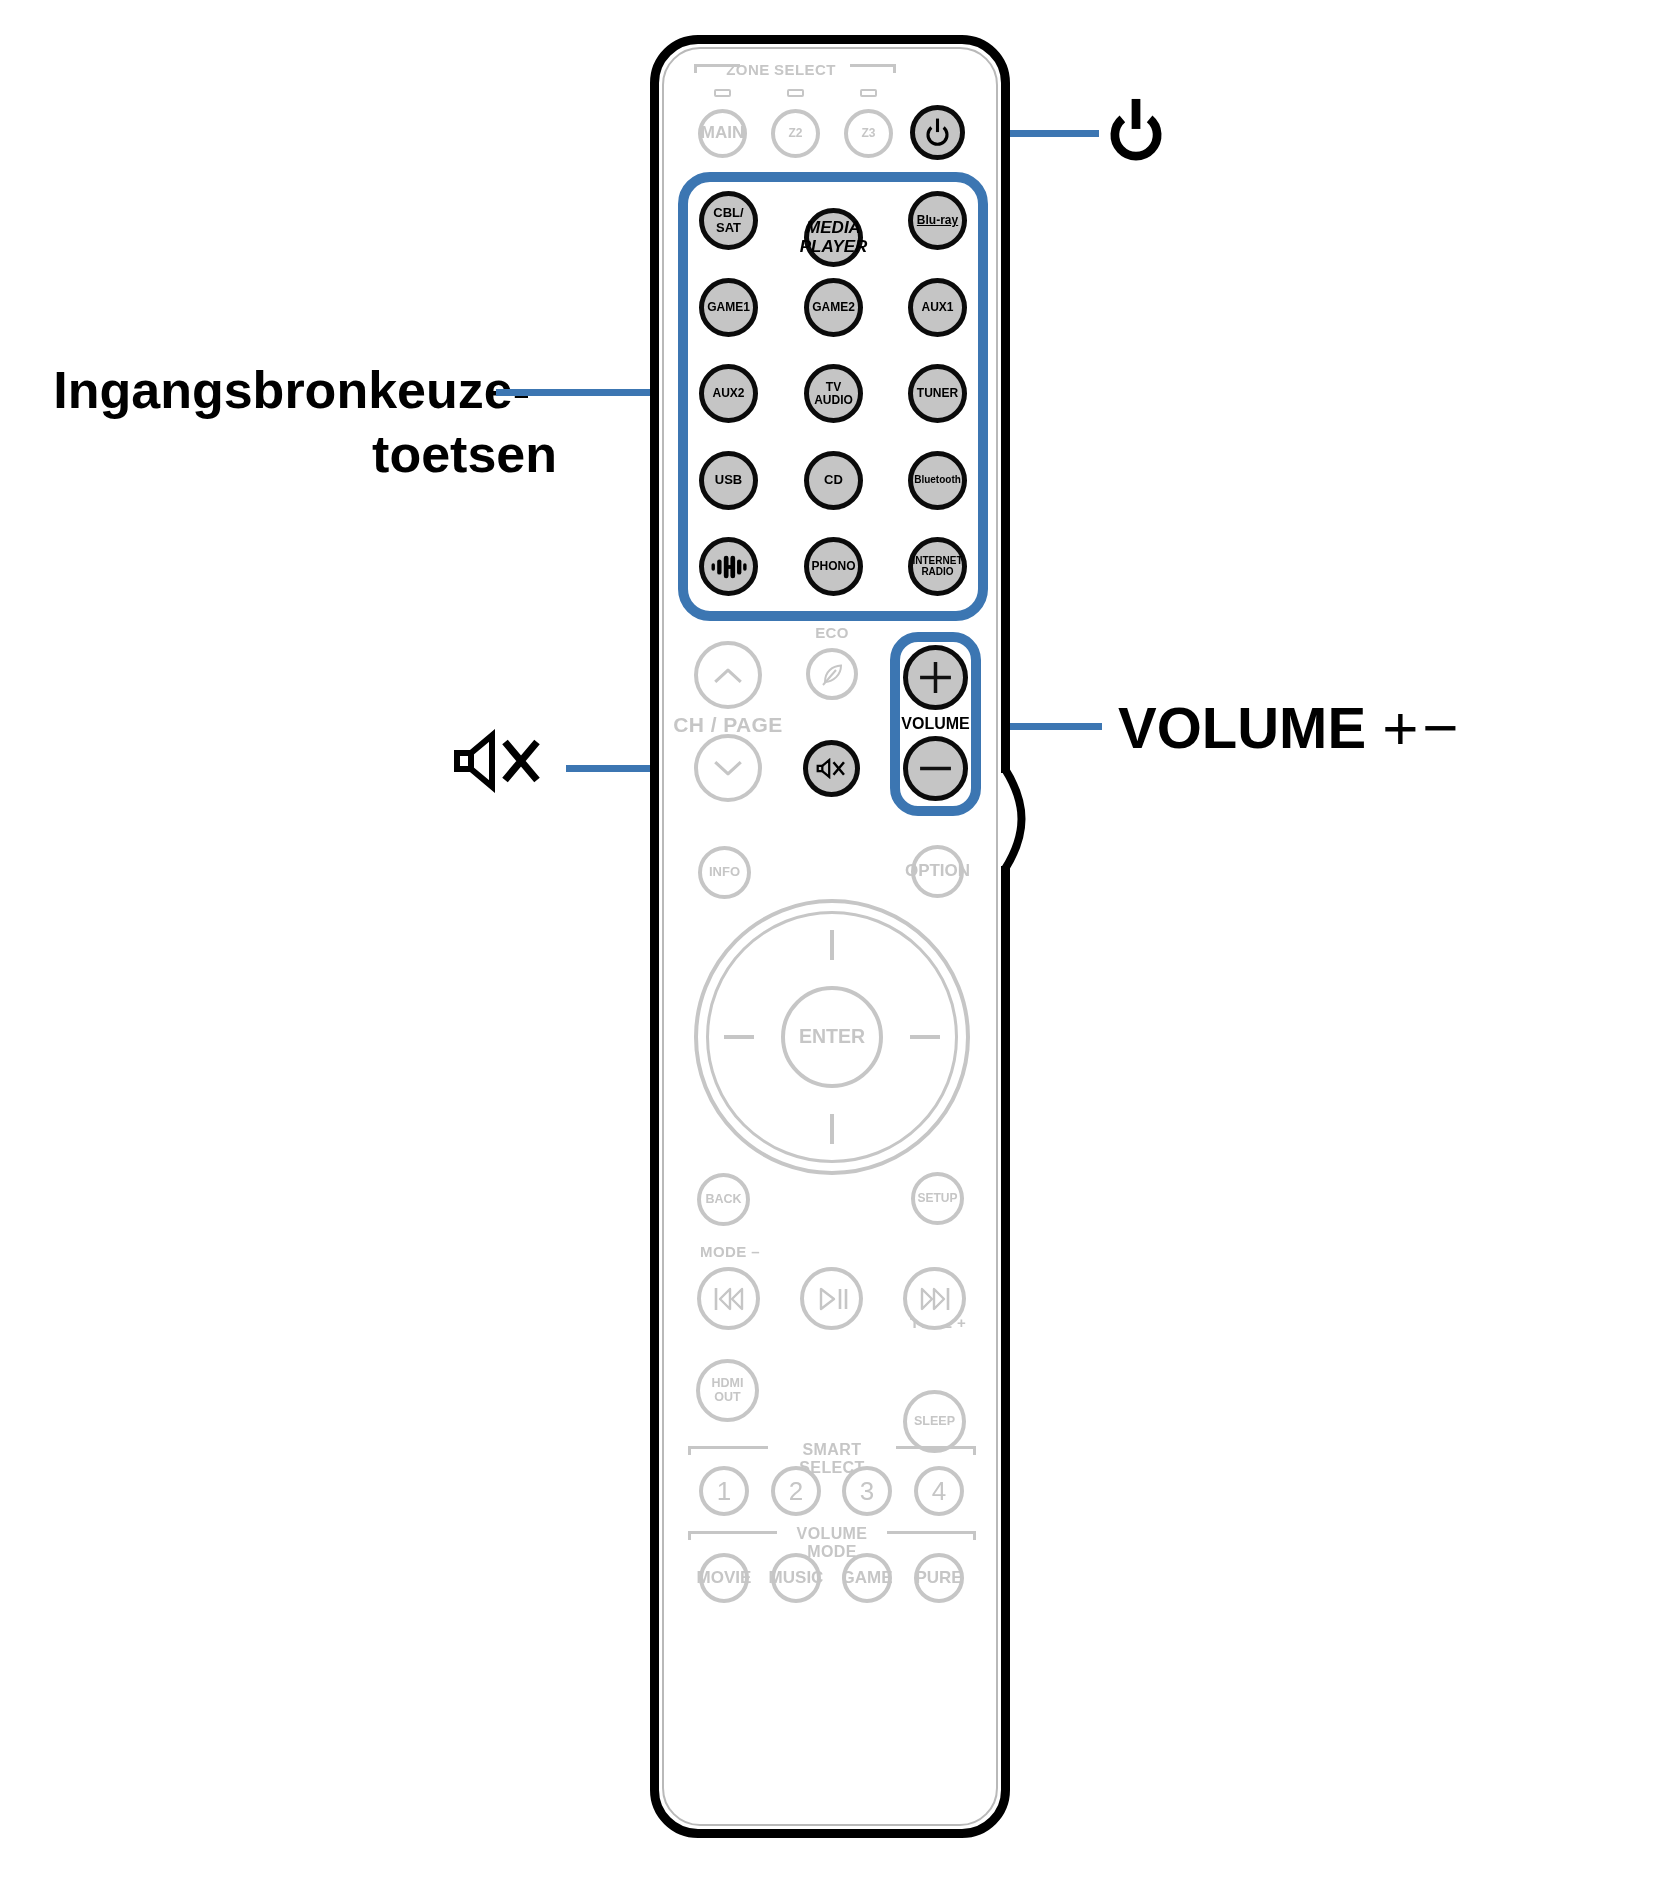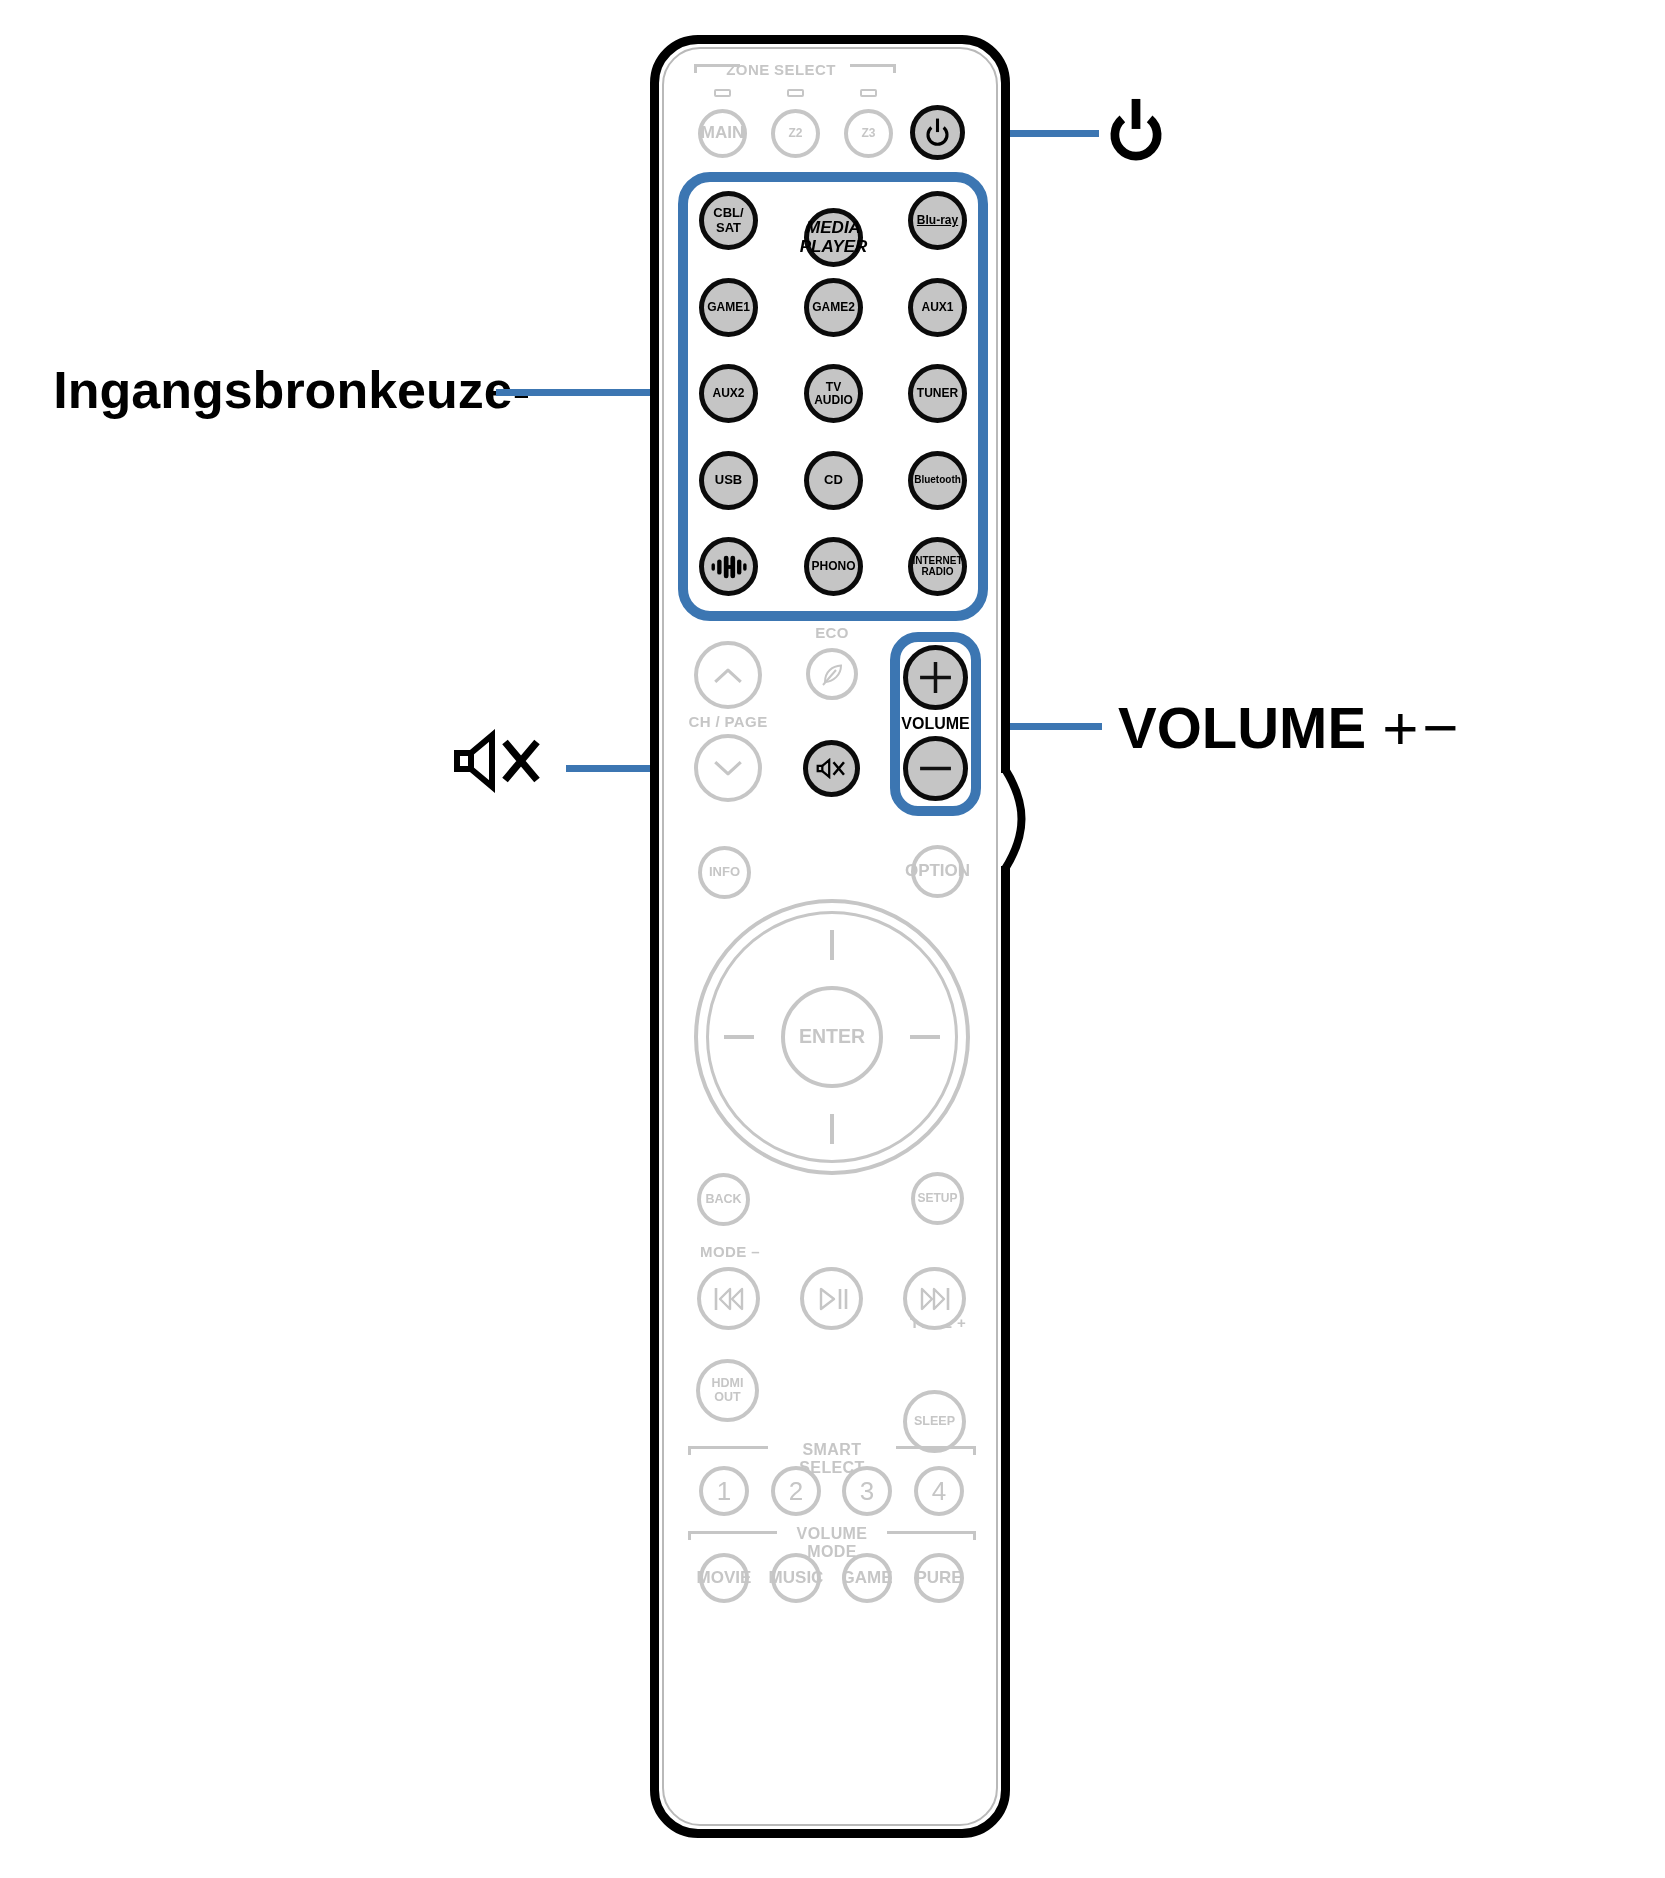--- a/index.html
+++ b/index.html
@@ -33,20 +33,21 @@
   .ann{position:absolute;color:#000;font-weight:700;}
   .ring{position:absolute;border-radius:50%;box-sizing:border-box;background:transparent;}
   .tick{position:absolute;background:#c6c6c6;}
 </style>
 </head>
 <body>
 
 <div id="canvas">
 
   <div class="ann" style="left:30px;top:360px;width:500px;text-align:right;font-size:52px;">Ingangsbronkeuze-</div>
+  <div class="ann" style="left:30px;top:424px;width:527px;text-align:right;font-size:52px;">toetsen</div>
   <div class="bline" style="left:496px;top:389px;width:190px;"></div>
 
   <svg class="abs" style="left:452px;top:729px;" width="94" height="64" viewBox="0 0 47 32">
     <path d="M2.5,12 h7 v8 h-7 z" fill="none" stroke="#000" stroke-width="3"></path>
     <path d="M9.5,12 L20,3.2 V28.8 L9.5,20" fill="none" stroke="#000" stroke-width="3" stroke-linejoin="miter"></path>
     <path d="M26.5,6.5 L42.5,25.5 M42.5,6.5 L26.5,25.5" fill="none" stroke="#000" stroke-width="3.6"></path>
   </svg>
   <div class="bline" style="left:566px;top:765px;width:262px;"></div>
 
   <div class="bline" style="left:978px;top:723px;width:124px;"></div>
@@ -130,21 +131,21 @@
       <path d="M6,21 C6,10.5 13.5,5 22,4.5 C22,14 14.5,20.5 6,21 Z" fill="none" stroke="#c6c6c6" stroke-width="2"></path>
       <path d="M4,24 L17,9" fill="none" stroke="#c6c6c6" stroke-width="2"></path>
     </svg>
   </div>
 
   <div class="cbtn off" style="left:694px;top:641px;width:68px;height:68px;">
     <svg width="32" height="17" viewBox="0 0 30 16">
       <polyline points="3,14 15,3 27,14" fill="none" stroke="#c6c6c6" stroke-width="3" stroke-linejoin="round"></polyline>
     </svg>
   </div>
-  <div class="glabel" style="left:668px;top:713px;width:120px;font-size:15px;">CH / PAGE</div>
+  <div class="glabel" style="left:668px;top:713px;width:120px;font-size:21px;">CH / PAGE</div>
   <div class="cbtn off" style="left:694px;top:734px;width:68px;height:68px;">
     <svg width="32" height="17" viewBox="0 0 30 16">
       <polyline points="3,2 15,13 27,2" fill="none" stroke="#c6c6c6" stroke-width="3" stroke-linejoin="round"></polyline>
     </svg>
   </div>
 
   <div class="cbtn on" style="left:803px;top:740px;width:57px;height:57px;">
     <svg width="31" height="21" viewBox="0 0 47 32">
       <path d="M2.5,12 h7 v8 h-7 z" fill="none" stroke="#000" stroke-width="3.4"></path>
       <path d="M9.5,12 L20,3.2 V28.8 L9.5,20" fill="none" stroke="#000" stroke-width="3.4"></path>

